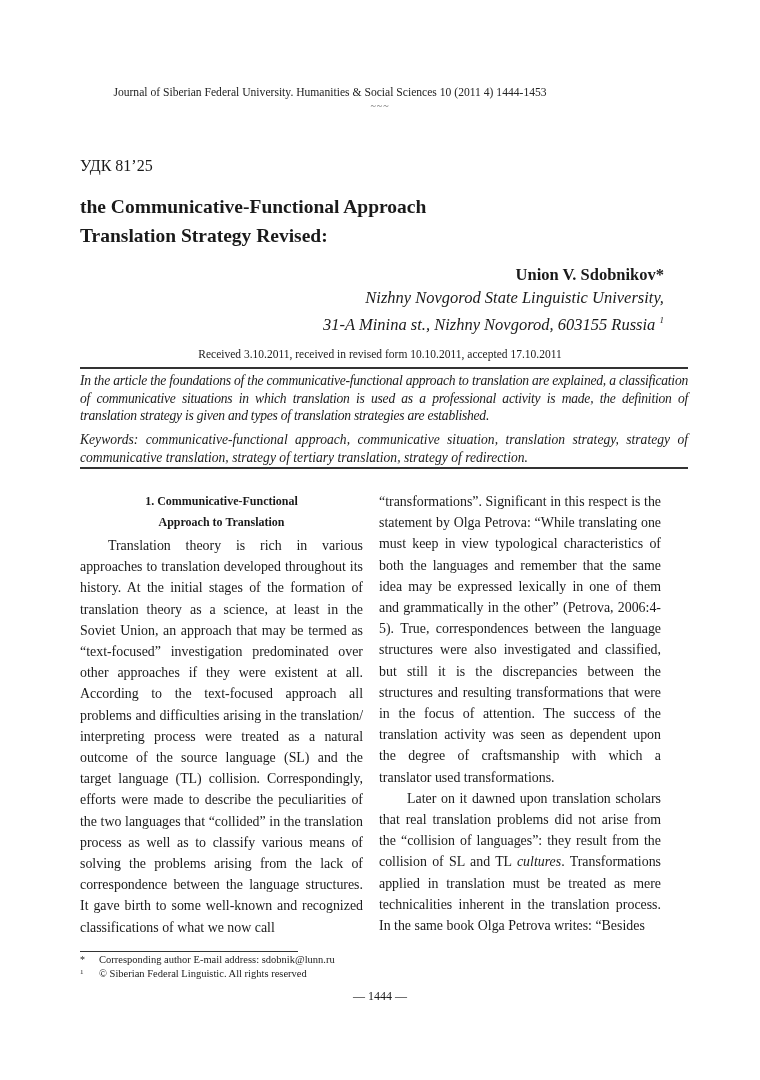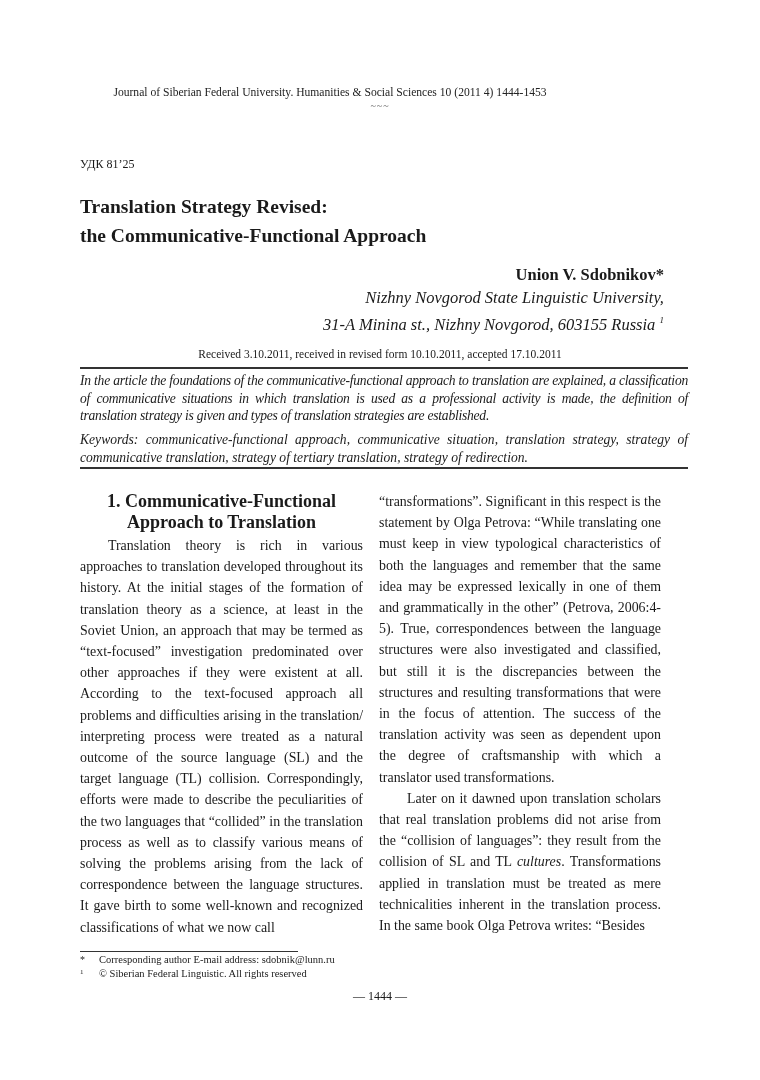--- a/index.html
+++ b/index.html
@@ -6,59 +6,59 @@
   body {
     width: 760px; height: 1080px; position: relative; overflow: hidden;
     font-family: "Liberation Serif", "DejaVu Serif", serif; color: #1a1a1a;
   }
   .abs { position: absolute; }
   .journal-header {
     left: 0; width: 660px; top: 86px; text-align: center;
     font-size: 11.6px; color: #222;
   }
   .tilde { left: 0; width: 760px; top: 100px; text-align: center; font-size: 10px; color: #666; letter-spacing: 1px; }
-  .udk { left: 80px; top: 157px; font-size: 12px; }
+  .udk { left: 80px; top: 157px; font-size: 16px; }
   .title { left: 80px; top: 192px; font-size: 19.5px; font-weight: bold; line-height: 29px; }
   .author { right: 96px; top: 265px; font-size: 16.5px; font-weight: bold; text-align: right; }
   .affil { right: 96px; top: 287px; font-size: 16.5px; font-style: italic; text-align: right; line-height: 22px; }
   .affil sup { font-size: 9px; }
   .received { left: 0; width: 760px; top: 348px; text-align: center; font-size: 11.5px; }
   .rule { left: 80px; width: 608px; height: 1.5px; background: #333; }
   .abstract {
     left: 80px; width: 608px; top: 372px; font-size: 13.6px; font-style: italic;
     line-height: 17.5px; text-align: justify; letter-spacing: -0.25px;
   }
   .keywords {
     left: 80px; width: 608px; top: 431px; font-size: 13.6px; font-style: italic;
     line-height: 17.5px; text-align: justify;
   }
   .col { top: 491px; width: 283px; font-size: 13.9px; line-height: 21.2px; text-align: justify; }
   .col-left { left: 80px; }
   .col-right { left: 379px; width: 282px; }
-  .section-head { text-align: center; font-weight: bold; font-size: 18px; line-height: 21px; margin-bottom: 0; }
+  .section-head { text-align: center; font-weight: bold; font-size: 12px; line-height: 21px; margin-bottom: 0; }
   .col p { margin: 0; }
   .indent { text-indent: 28px; }
   .foot-rule { left: 80px; top: 951px; width: 218px; height: 1px; background: #333; }
   .footnotes { left: 80px; top: 953px; font-size: 10.5px; line-height: 14px; }
   .fn-row { display: flex; }
   .fn-mark { width: 19px; font-size: 10px; }
   .fn-mark.sup { font-size: 7px; line-height: 10px; }
   .page-num { left: 0; width: 760px; top: 989px; text-align: center; font-size: 12px; }
 </style>
 </head>
 <body>
 
 <div class="abs journal-header">Journal of  Siberian Federal University.  Humanities &amp; Social Sciences 10 (2011 4) 1444-1453</div>
 <div class="abs tilde">~~~</div>
 
 <div class="abs udk">УДК 81’25</div>
 
 <div class="abs title">
+  <div>the Communicative-Functional Approach</div>
   <div>Translation Strategy Revised:</div>
-  <div>the Communicative-Functional Approach</div>
 </div>
 
 <div class="abs author">Union V. Sdobnikov*</div>
 <div class="abs affil">
   <div>Nizhny Novgorod State Linguistic University,</div>
   <div><span>31-A Minina st., Nizhny Novgorod, 603155 Russia </span><sup>1</sup></div>
 </div>
 
 <div class="abs received">Received 3.10.2011, received in revised form 10.10.2011, accepted 17.10.2011</div>
 <div class="abs rule" style="top:367px"></div>

